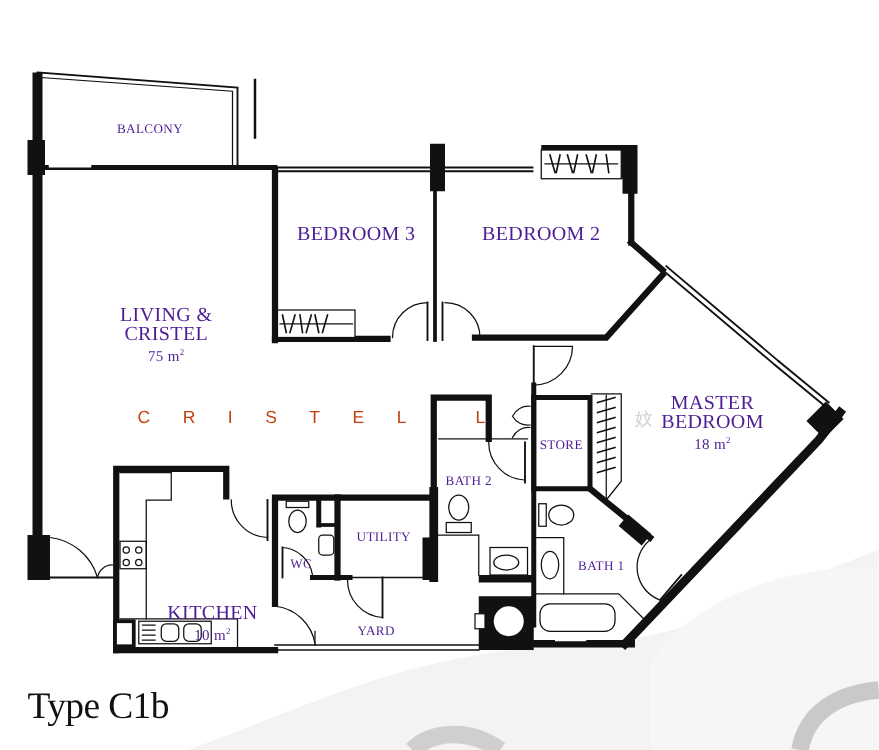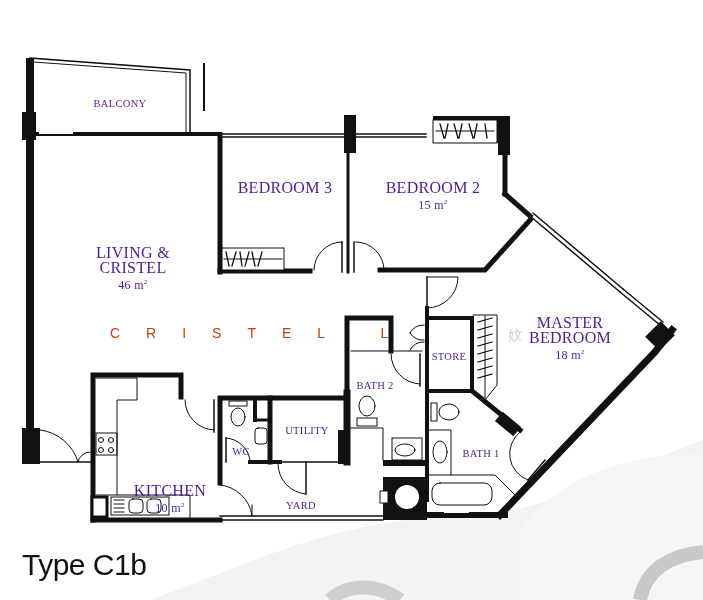--- a/index.html
+++ b/index.html
@@ -6,21 +6,21 @@
   body { width: 703px; height: 600px; background: #ffffff; position: relative; overflow: hidden;
          font-family: "Liberation Serif", "DejaVu Serif", serif; }
   .bg { position: absolute; left: 0; top: 0; width: 703px; height: 600px; }
   .plan { position: absolute; left: 0; top: 0; width: 703px; height: 600px; }
   .lbl { position: absolute; text-align: center; color: #4c1d95; font-family: Liberation Serif, serif;
          letter-spacing: 0.3px; line-height: 15px; }
   .lbl .name { font-size: 16px; display: block; }
   .lbl .area { font-size: 12px; display: block; }
   .lbl.sm .name { font-size: 10.5px; }
   .title { position: absolute; left: 22px; top: 548px; font-size: 30px; color: #111;
-           font-family: Liberation Sans, sans-serif; letter-spacing: -0.5px; }
+           font-family: Liberation Serif, serif; letter-spacing: -0.5px; }
   .watermark { position: absolute; left: 110px; top: 325px; font-size: 14px; color: #c2410c;
                letter-spacing: 26px; font-family: "Liberation Sans", "DejaVu Sans", sans-serif; }
   .wm2 { position: absolute; left: 508px; top: 327px; font-size: 14px; color: #cfcfcf;
          font-family: "DejaVu Sans", sans-serif; }
   sup { font-size: 7px; vertical-align: 5px; }
 </style>
 </head>
 <body>
 
 <svg class="bg" viewBox="0 0 703 600">
@@ -183,28 +183,27 @@
     <rect x="338" y="430" width="12" height="34" fill="#111" stroke="none"></rect>
   </g>
 </svg>
 
 <div class="lbl sm" style="left:80px; top:96px; width:80px;">
   <span class="name">BALCONY</span>
 </div>
 <div class="lbl" style="left:88px; top:245px; width:90px;">
   <span class="name">LIVING &amp;</span>
   <span class="name">CRISTEL</span>
-  <span class="area"><span>46 m</span><sup>2</sup></span>
+  <span class="area"><span>75 m</span><sup>2</sup></span>
 </div>
 <div class="lbl" style="left:235px; top:180px; width:100px;">
   <span class="name">BEDROOM 3</span>
 </div>
 <div class="lbl" style="left:383px; top:180px; width:100px;">
   <span class="name">BEDROOM 2</span>
-  <span class="area"><span>15 m</span><sup>2</sup></span>
 </div>
 <div class="lbl" style="left:525px; top:315px; width:90px;">
   <span class="name">MASTER</span>
   <span class="name">BEDROOM</span>
   <span class="area"><span>18 m</span><sup>2</sup></span>
 </div>
 <div class="lbl sm" style="left:428px; top:349px; width:42px;">
   <span class="name">STORE</span>
 </div>
 <div class="lbl sm" style="left:350px; top:378px; width:50px;">

